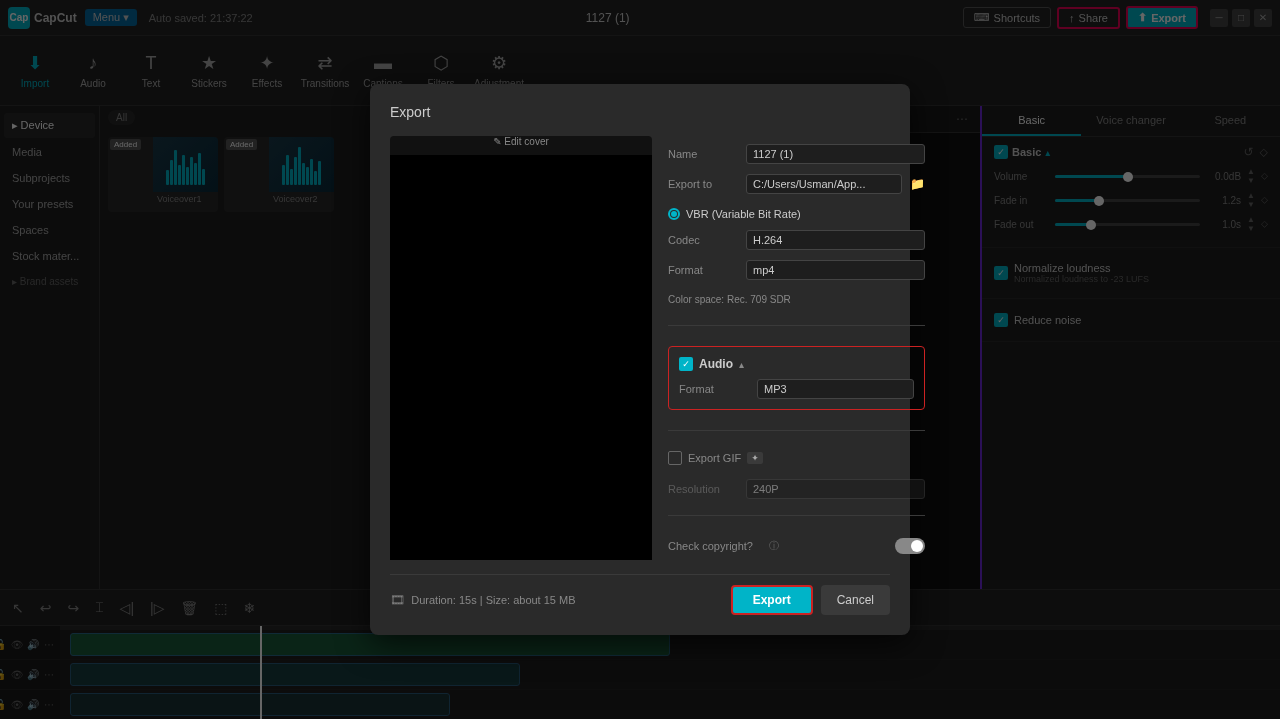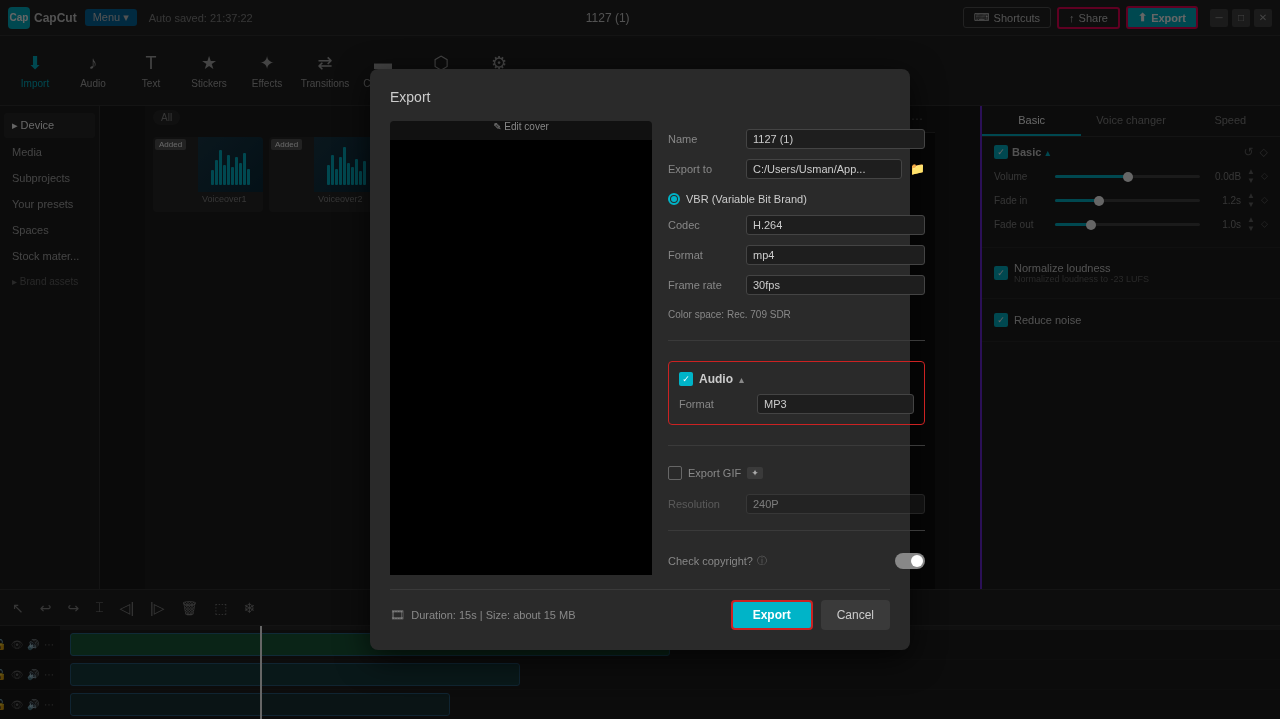--- a/index.html
+++ b/index.html
@@ -19,21 +19,21 @@
     .win-controls { display: flex; gap: 4px; margin-left: 6px; }
     .win-ctrl { width: 18px; height: 18px; background: #444; border-radius: 2px; cursor: pointer; display: flex; align-items: center; justify-content: center; color: #aaa; font-size: 10px; border: none; }
 
     
     .toolbar { display: flex; align-items: center; height: 70px; background: #222; border-bottom: 1px solid #333; padding: 0 8px; gap: 4px; }
     .tool-item { display: flex; flex-direction: column; align-items: center; justify-content: center; width: 54px; height: 60px; cursor: pointer; border-radius: 4px; color: #aaa; gap: 4px; font-size: 10px; }
     .tool-item.active { color: #00b4c8; }
     .tool-icon { font-size: 18px; }
 
     
-    .main-layout { display: flex; height: calc(719px - 36px - 70px - 130px); gap: 45px; }
+    .main-layout { display: flex; height: calc(719px - 36px - 70px - 130px); }
 
     
     .sidebar { width: 100px; background: #1e1e1e; border-right: 1px solid #333; display: flex; flex-direction: column; padding: 6px 0; }
     .sidebar-item { padding: 6px 8px; color: #aaa; font-size: 11px; cursor: pointer; border-radius: 3px; margin: 1px 4px; }
     .sidebar-item:hover, .sidebar-item.active { color: #fff; background: #2a2a2a; }
     .sidebar-item.group { color: #666; font-size: 10px; }
 
     
     .media-panel { width: 370px; background: #1e1e1e; border-right: 1px solid #333; display: flex; flex-direction: column; }
     .media-header { display: flex; align-items: center; padding: 6px 8px; gap: 6px; border-bottom: 1px solid #333; }
@@ -116,21 +116,21 @@
     .audio-chevron { color: #888; font-size: 10px; }
     
     .gif-section { display: flex; align-items: center; gap: 6px; padding: 4px 0; }
     .gif-checkbox-empty { width: 14px; height: 14px; border: 1px solid #666; border-radius: 2px; }
     .gif-label { color: #888; font-size: 11px; }
     .gif-badge { background: #3a3a3a; color: #aaa; font-size: 9px; padding: 1px 4px; border-radius: 2px; }
     
     .color-space-row { color: #888; font-size: 10px; padding: 4px 0; }
     
     .copyright-row { display: flex; align-items: center; justify-content: space-between; padding: 6px 0; }
-    .copyright-label { color: #888; font-size: 11px; display: flex; align-items: center; gap: 4px; }
+    .copyright-label { color: #888; font-size: 11px; display: flex; align-items: center; gap: 16px; }
     .info-icon { color: #666; font-size: 10px; }
     .toggle { width: 30px; height: 16px; background: #888; border-radius: 8px; position: relative; cursor: pointer; }
     .toggle-thumb { width: 12px; height: 12px; background: #fff; border-radius: 50%; position: absolute; top: 2px; right: 2px; }
     
     .modal-footer { display: flex; align-items: center; justify-content: space-between; margin-top: 14px; padding-top: 10px; border-top: 1px solid #3a3a3a; }
     .modal-info { color: #888; font-size: 11px; display: flex; align-items: center; gap: 6px; }
     .modal-actions { display: flex; gap: 8px; }
     .export-modal-btn { background: #00b4c8; border: 2px solid #cc2222; color: #fff; padding: 6px 20px; border-radius: 4px; cursor: pointer; font-size: 12px; font-weight: bold; }
     .cancel-btn { background: #3a3a3a; border: none; color: #ccc; padding: 6px 16px; border-radius: 4px; cursor: pointer; font-size: 12px; }
     .film-icon { color: #888; font-size: 12px; }
@@ -423,43 +423,37 @@
         <div class="field-row">
           <span class="field-label">Export to</span>
           <input class="field-input" value="C:/Users/Usman/App..." style="">
           <span class="folder-icon">📁</span>
         </div>
 
         <div class="radio-row">
           <div class="radio-dot">
             <div class="radio-dot-inner"></div>
           </div>
-          <span class="radio-label">VBR (Variable Bit Brand)</span>
+          <span class="radio-label">VBR (Variable Bit Rate)</span>
         </div>
 
         <div class="field-row">
           <span class="field-label">Codec</span>
           <select class="modal-select">
             <option>H.264</option>
           </select>
         </div>
 
         <div class="field-row">
           <span class="field-label">Format</span>
           <select class="modal-select">
             <option>mp4</option>
           </select>
         </div>
 
-        <div class="field-row">
-          <span class="field-label">Frame rate</span>
-          <select class="modal-select">
-            <option>30fps</option>
-          </select>
-        </div>
 
         <div class="color-space-row">Color space: Rec. 709 SDR</div>
         <hr class="modal-divider">
 
         <div class="audio-section">
           <div class="audio-section-header">
             <div class="audio-checkbox">
                 <span class="audio-check-mark">✓</span>
               </div>
             <span class="audio-label-text">Audio</span>

